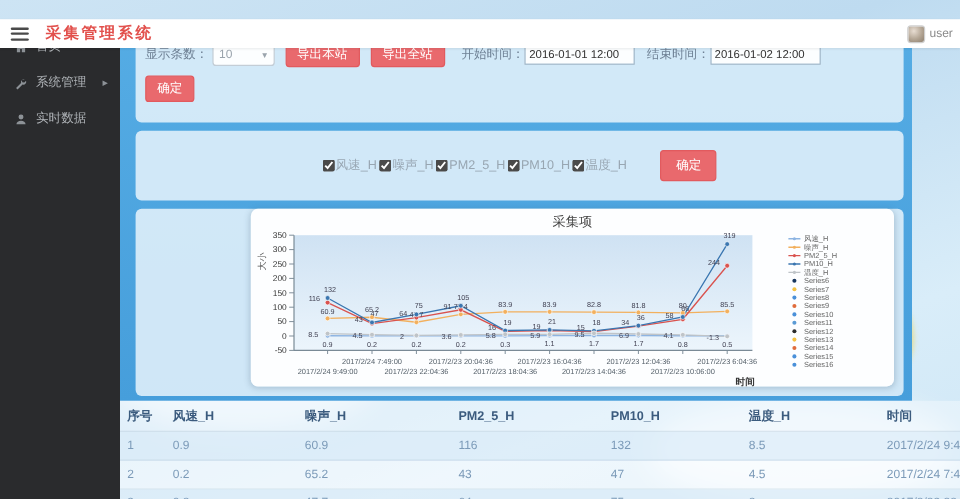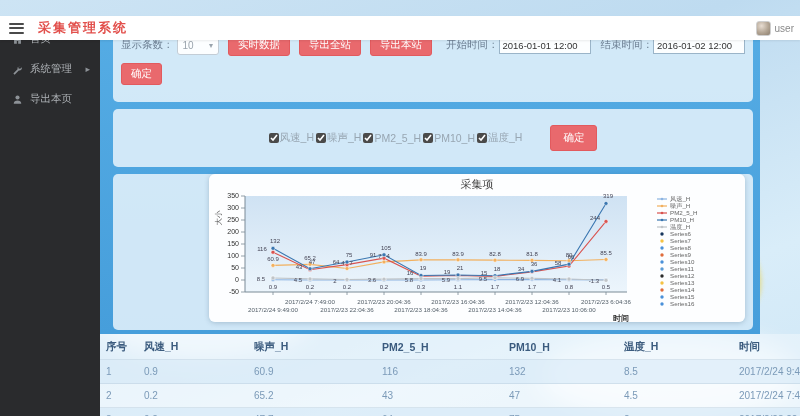--- a/index.html
+++ b/index.html
@@ -111,36 +111,35 @@
         <path fill="#8d9297" d="M12.6 3.4a3.4 3.4 0 0 0-4.5 4.2L2 13.7l1.8 1.8 6.1-6.1a3.4 3.4 0 0 0 4.2-4.5L12 7 9.5 6.5 9 4z"></path>
       </svg>
     <span>系统管理</span>
     <span class="side-caret">▸</span>
   </div>
   <div class="side-item">
     <svg viewBox="0 0 16 16">
         <circle cx="8" cy="5" r="3" fill="#8d9297"></circle>
         <path fill="#8d9297" d="M2.5 14c0-3 2.5-4.5 5.5-4.5s5.5 1.5 5.5 4.5z"></path>
       </svg>
-    <span>导出本页</span>
+    <span>实时数据</span>
   </div>
 </div>
 
 <div class="content-blue">
 
   <div class="panel panel1">
     <div class="p1-row">
       <span class="fld-label">显示条数：</span>
       <div class="mini-select">
         <span>10</span>
         <span class="caret">▾</span>
       </div>
-      <button class="btn">实时数据</button>
+      <button class="btn">导出本站</button>
       <button class="btn">导出全站</button>
-      <button class="btn">导出本站</button>
       <div class="date-group">
         <span class="fld-label">开始时间：</span>
         <input class="date-input" value="2016-01-01 12:00" style="">
         <span class="fld-label" style="margin-left:10px">结束时间：</span>
         <input class="date-input" value="2016-01-02 12:00" style="">
       </div>
     </div>
     <button class="btn confirm">确定</button>
   </div>
 

